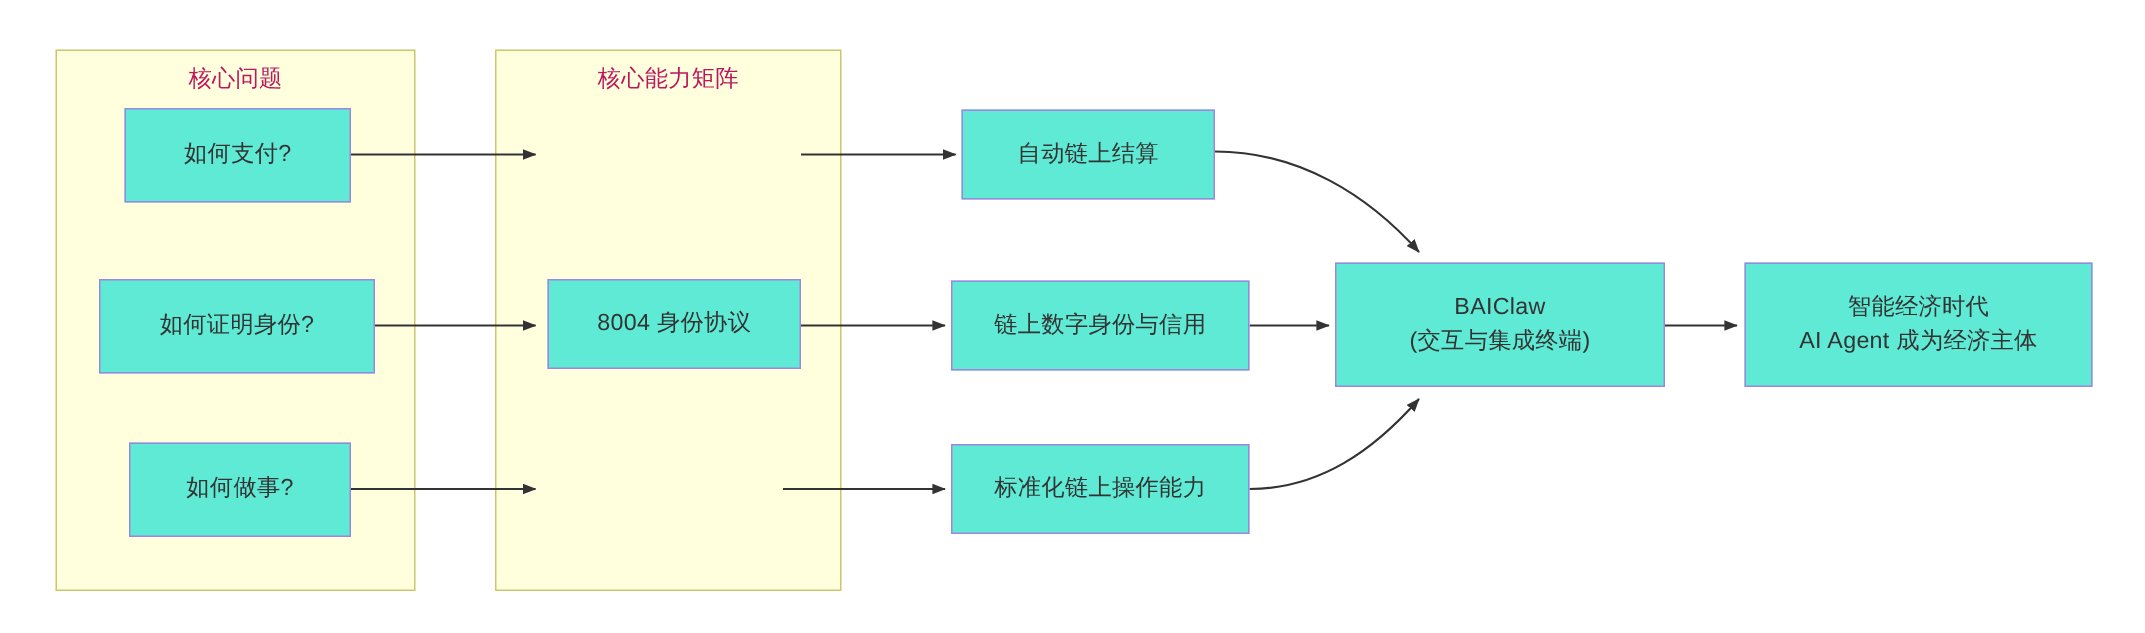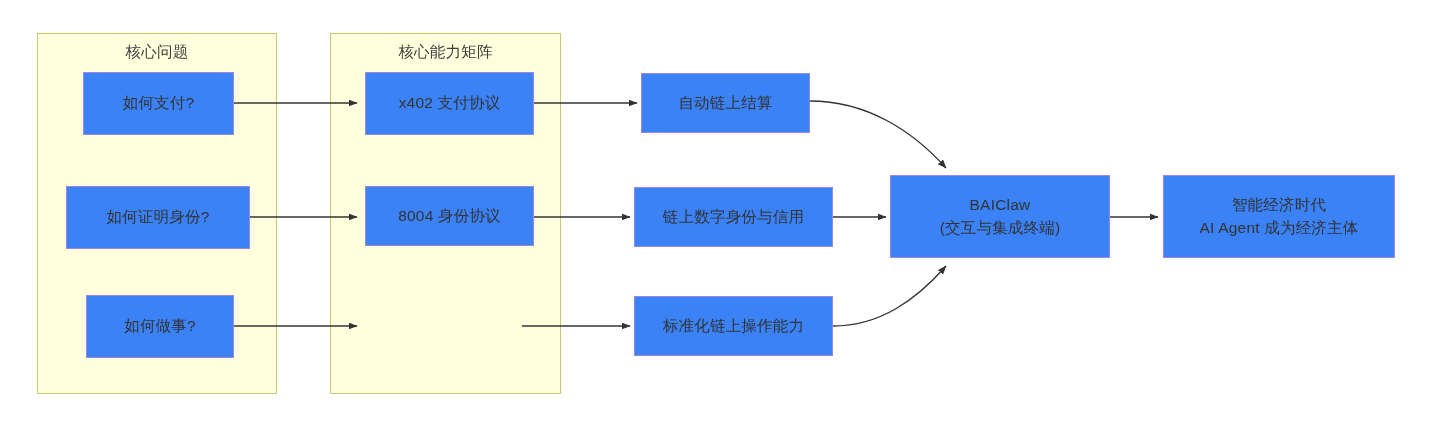--- a/index.html
+++ b/index.html
@@ -34,26 +34,26 @@
     border: 1.3px solid #c8c86e;
     box-sizing: border-box;
   }
   .cluster-label {
     position: absolute;
     width: 100%;
     top: 8px;
     left: 0;
     text-align: center;
     font-size: 15.5px;
-    color: #404040;
+    color: #be185d;
     letter-spacing: 0.2px;
   }
   .node {
     position: absolute;
-    background: #3b82f6;
+    background: #5eead4;
     border: 1.3px solid #9e86e0;
     box-sizing: border-box;
     display: flex;
     align-items: center;
     justify-content: center;
     text-align: center;
     font-size: 15.5px;
     color: #333333;
     line-height: 1.45;
     letter-spacing: 0.2px;
@@ -102,23 +102,20 @@
   <div class="node" style="left:83px; top:72px; width:151px; height:63px;">
     <span class="node-text">如何支付?</span>
   </div>
   <div class="node" style="left:66px; top:186px; width:184px; height:63px;">
     <span class="node-text">如何证明身份?</span>
   </div>
   <div class="node" style="left:86px; top:295px; width:148px; height:63px;">
     <span class="node-text">如何做事?</span>
   </div>
 
-  <div class="node" style="left:365px; top:72px; width:169px; height:63px;">
-    <span class="node-text">x402 支付协议</span>
-  </div>
   <div class="node" style="left:365px; top:186px; width:169px; height:60px;">
     <span class="node-text">8004 身份协议</span>
   </div>
 
   <div class="node" style="left:641px; top:73px; width:169px; height:60px;">
     <span class="node-text">自动链上结算</span>
   </div>
   <div class="node" style="left:634px; top:187px; width:199px; height:60px;">
     <span class="node-text">链上数字身份与信用</span>
   </div>

